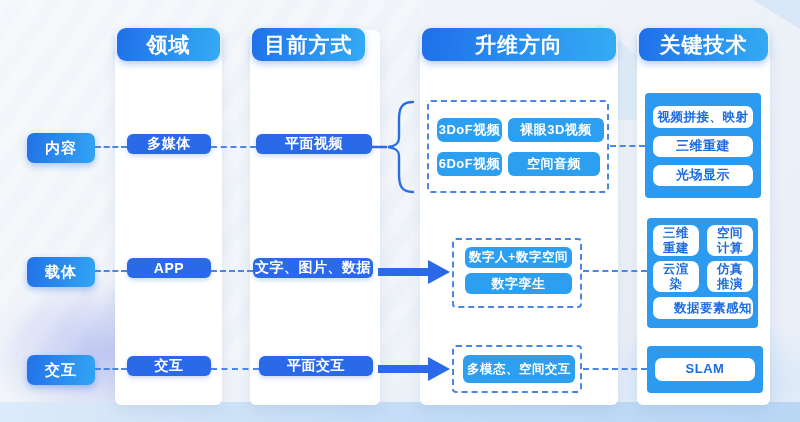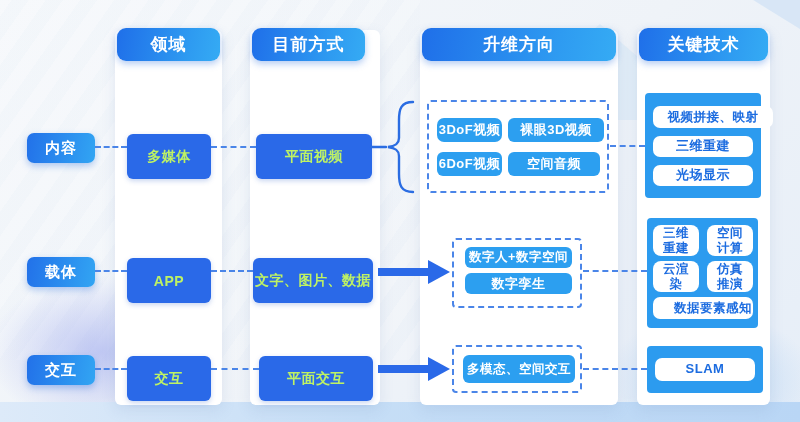--- a/index.html
+++ b/index.html
@@ -21,32 +21,32 @@
   .deco-blob2 { right:-60px; bottom:-60px; width:300px; height:200px; border-radius:50%;
                background:radial-gradient(closest-side,rgba(150,195,240,.5),rgba(150,195,240,0) 70%); }
   .deco-streak { left:-80px; top:-40px; width:500px; height:400px;
                background:repeating-linear-gradient(125deg,rgba(255,255,255,.5) 0 14px,rgba(230,238,247,.35) 14px 28px); opacity:.35; }
 
   .panel { position:absolute; top:30px; height:375px; background:#FFFFFF; border-radius:6px;
            box-shadow:0 5px 14px rgba(110,140,190,.16); }
 
   .hdr { position:absolute; top:28px; height:33px; border-radius:9px;
          background:linear-gradient(100deg,#1F6FE9 0%,#2E9BF1 70%,#35ABF4 100%);
-         color:#fff; font-weight:700; font-size:17px; letter-spacing:1px;
+         color:#fff; font-weight:700; font-size:21px; letter-spacing:1px;
          display:flex; align-items:center; justify-content:center;
          box-shadow:0 3px 7px rgba(40,110,220,.35); }
 
   .rowpill { position:absolute; left:27px; width:68px; height:30px; border-radius:7px;
          background:linear-gradient(100deg,#2271E9 0%,#32A5F3 100%);
          color:#fff; font-weight:700; font-size:15px; letter-spacing:1px;
          display:flex; align-items:center; justify-content:center;
          box-shadow:0 3px 7px rgba(40,110,220,.35); }
 
-  .bluebox { position:absolute; height:45px; border-radius:6px; background:#2A69E8;
-         color:#bef264; font-weight:700; font-size:14px; letter-spacing:.5px;
+  .bluebox { position:absolute; height:20px; border-radius:6px; background:#2A69E8;
+         color:#ffffff; font-weight:700; font-size:14px; letter-spacing:.5px;
          display:flex; align-items:center; justify-content:center;
          box-shadow:0 2px 5px rgba(40,90,200,.25); }
 
   .azbox { position:absolute; border-radius:6px; background:#2C9FF0;
          color:#fff; font-weight:700; font-size:13px; letter-spacing:.5px;
          display:flex; align-items:center; justify-content:center; }
 
   .dashbox { position:absolute; border:2px dashed #4A85E8; border-radius:4px; }
 
   .ktc { position:absolute; background:#2C9BEF; border-radius:4px; }
@@ -119,21 +119,21 @@
     </svg>
   </div>
 
   <div class="dashbox" style="left:427px;top:100px;width:182px;height:93px;"></div>
   <div class="azbox" style="left:437px;top:118px;width:65px;height:24px;border-radius:7px;">3DoF视频</div>
   <div class="azbox" style="left:508px;top:118px;width:96px;height:24px;">裸眼3D视频</div>
   <div class="azbox" style="left:437px;top:152px;width:65px;height:24px;">6DoF视频</div>
   <div class="azbox" style="left:508px;top:152px;width:92px;height:24px;">空间音频</div>
 
   <div class="ktc" style="left:645px;top:93px;width:116px;height:105px;"></div>
-  <div class="wbox" style="left:653px;top:106px;width:120px;height:22px;font-size:12.5px;">视频拼接、映射</div>
+  <div class="wbox" style="left:653px;top:106px;width:100px;height:22px;font-size:12.5px;">视频拼接、映射</div>
   <div class="wbox" style="left:653px;top:136px;width:100px;height:21px;">三维重建</div>
   <div class="wbox" style="left:653px;top:165px;width:100px;height:21px;text-align:center;">光场显示</div>
 
   <div class="arrow-body" style="left:378px;top:268px;width:51px;"></div>
   <div class="arrow-head" style="left:428px;top:260px;"></div>
 
   <div class="dashbox" style="left:452px;top:238px;width:130px;height:70px;"></div>
   <div class="azbox" style="left:465px;top:247px;width:107px;height:21px;font-size:12.5px;">数字人+数字空间</div>
   <div class="azbox" style="left:465px;top:273px;width:107px;height:21px;">数字孪生</div>
 

